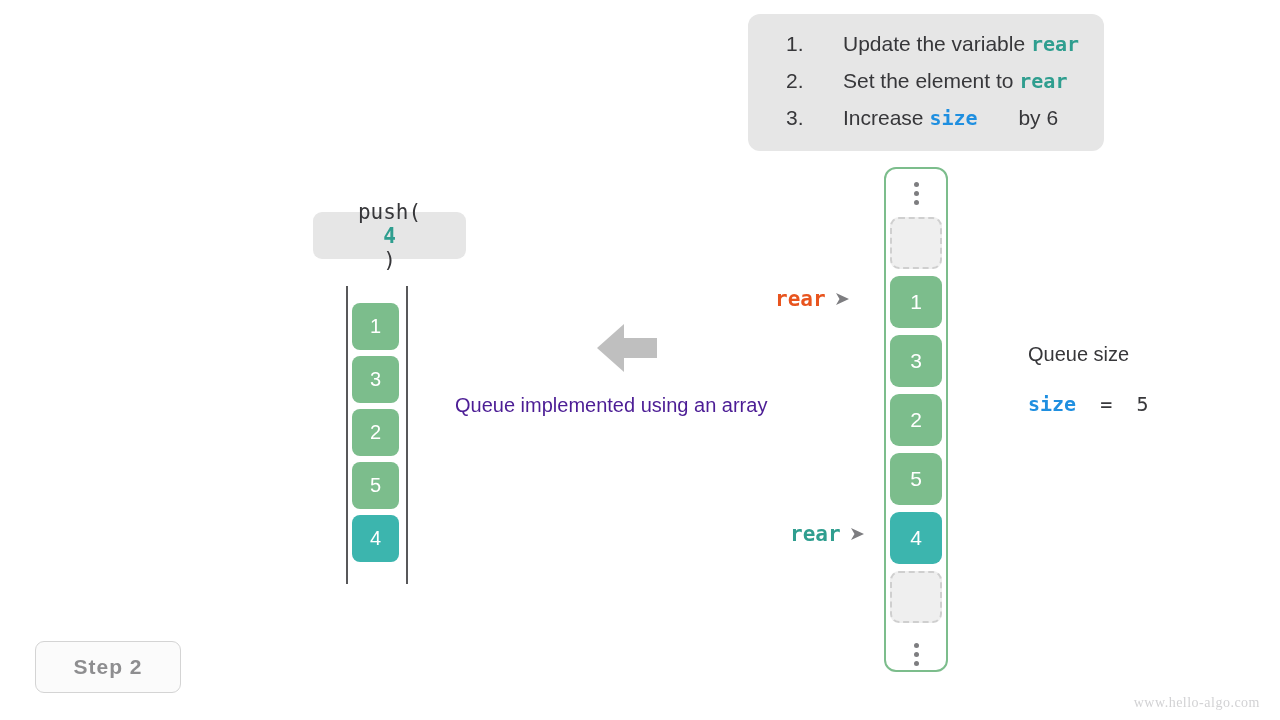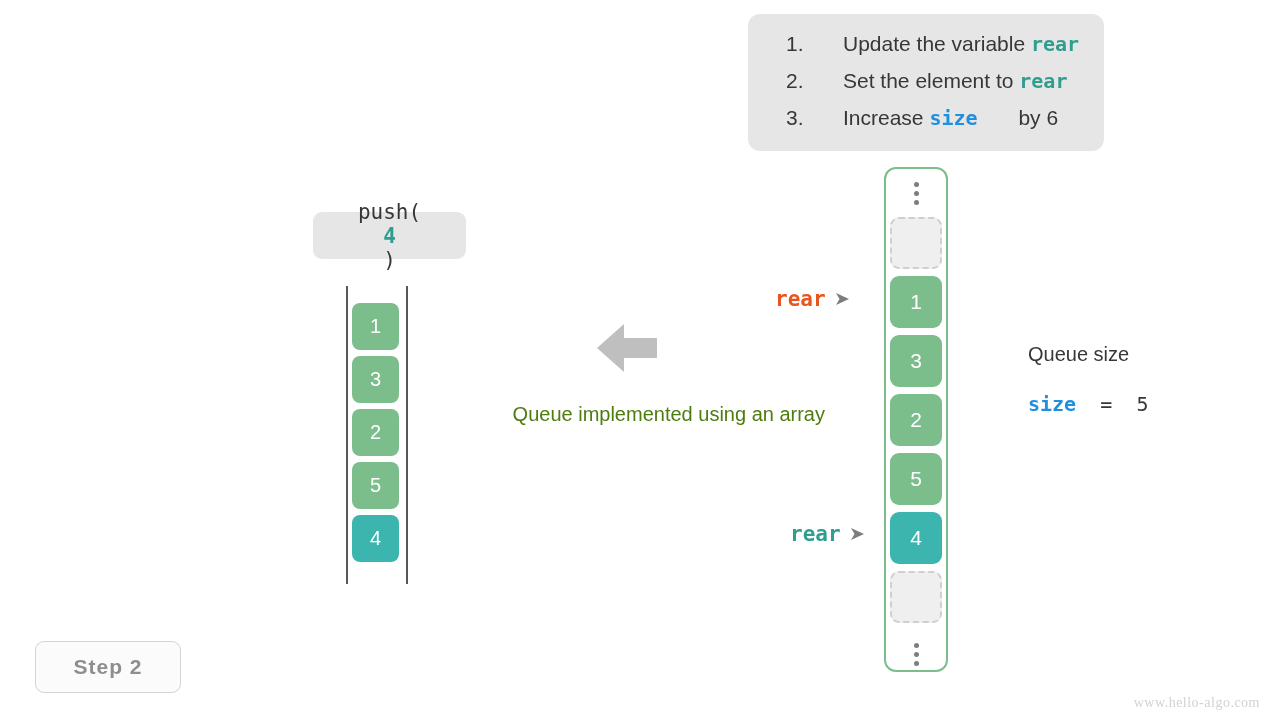--- a/index.html
+++ b/index.html
@@ -193,25 +193,25 @@
   #flow-arrow {
     position: absolute;
     left: 597px;
     top: 321px;
   }
 
   
   #caption {
     position: absolute;
     left: 455px;
-    top: 403px;
+    top: 394px;
     width: 370px;
-    text-align: right;
-    font-size: 20px;
-    color: #4d7c0f;
+    text-align: left;
+    font-size: 20px;
+    color: #4c1d95;
   }
 
   
   #queue-size {
     position: absolute;
     left: 1028px;
     top: 343px;
   }
   #queue-size .qs-title {
     font-size: 20px;

